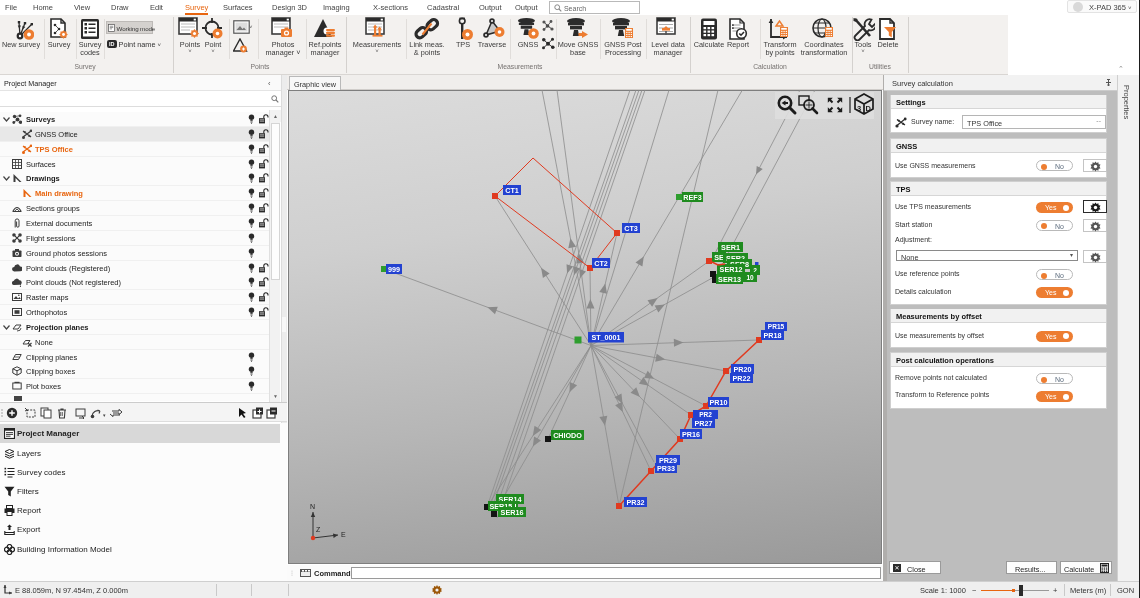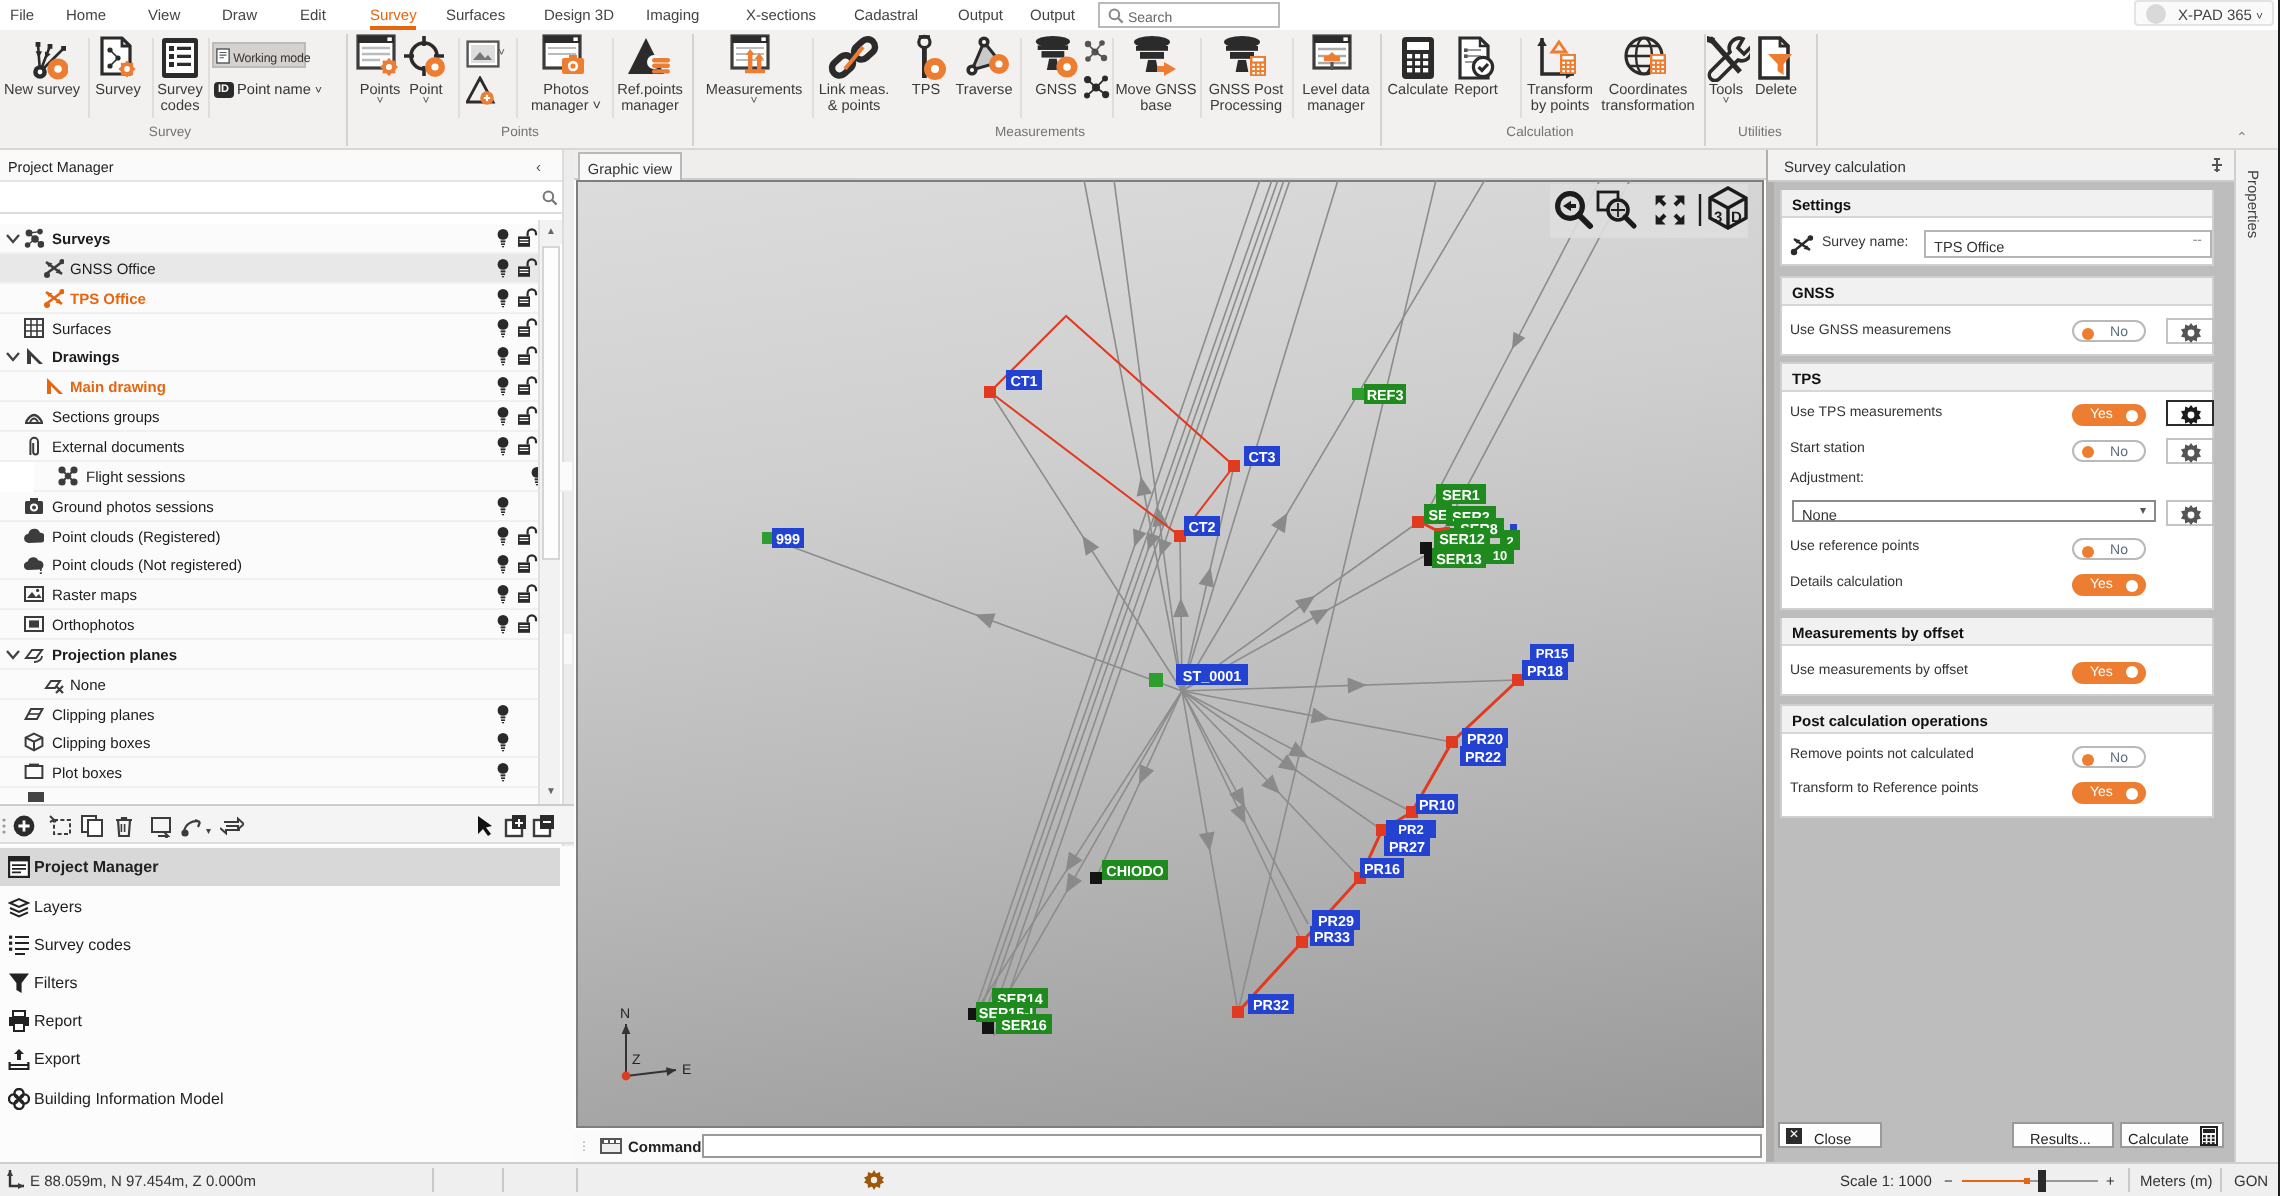--- a/index.html
+++ b/index.html
@@ -1,21 +1,21 @@
 <!DOCTYPE html>
 <html><head><meta charset="utf-8"><style>
 *{margin:0;padding:0;box-sizing:border-box}
 body{width:1140px;height:598px;overflow:hidden;font-family:"Liberation Sans",sans-serif;background:#fff}
 #app{position:relative;width:1140px;height:598px;overflow:hidden;border-right:1px solid #1b1b1b}
 .ab{position:absolute}
 
 #menubar{left:0;top:0;width:1140px;height:15px;background:#fff;font-size:7.5px;color:#444}
 .mtab{position:absolute;top:3px}
 
-#ribbon{left:0;top:15px;width:1140px;height:60px;background:#f3f1ef;border-bottom:1px solid #d9d6d3}
+#ribbon{left:0;top:15px;width:1008px;height:60px;background:#f3f1ef;border-bottom:1px solid #d9d6d3}
 .gsep{position:absolute;top:2px;width:1px;height:56px;background:#d4d1ce}
 .isep{position:absolute;top:4px;width:1px;height:40px;background:#e0ddda}
 .rbtn{position:absolute;top:2px;text-align:center;font-size:7.3px;color:#3a3a3a;line-height:8px}
 .ric{height:24px;display:flex;align-items:center;justify-content:center}
 .glab{position:absolute;top:48px;font-size:6.8px;color:#767270;text-align:center}
 .car{font-size:6px;color:#555;line-height:5px}
 
 #lpanel{left:0;top:75px;width:287px;height:506px;background:#fff;font-size:7.5px;color:#222}
 .trow{position:absolute;left:0;width:269px;height:15px;border-bottom:1px solid #f0f0f0;background:#fbfbfb}
 .trow .tx{position:absolute;top:3px;white-space:nowrap}
@@ -684,21 +684,21 @@
             </svg>
           </span>
           <span class="lock">
             <svg width="11" height="11" viewBox="0 0 11 11">
               <path d="M5.8 4.2 V2.8 a2.1 2.1 0 0 1 4.2 0 V3.6" fill="none" stroke="#2a2a2a" stroke-width="1.1"></path>
               <rect x="1" y="4.2" width="6" height="5.2" fill="#2a2a2a"></rect>
               <path d="M1.8 5.8 h4.4 M1.8 7.2 h4.4" stroke="#fff" stroke-width="0.6"></path>
             </svg>
           </span>
         </div>
-        <div class="trow" style="top:155.8px;margin-left:17px;">
+        <div class="trow" style="top:155.8px;">
           <span style="position:absolute;left:12px;top:2px">
             <svg width="10" height="10" viewBox="0 0 10 10" style="">
               <circle cx="2" cy="2" r="1.8" fill="#3c3c3c"></circle>
               <circle cx="8" cy="2" r="1.8" fill="#3c3c3c"></circle>
               <circle cx="2" cy="8" r="1.8" fill="#3c3c3c"></circle>
               <circle cx="8" cy="8" r="1.8" fill="#3c3c3c"></circle>
               <rect x="3.7" y="3.7" width="2.6" height="2.6" fill="#3c3c3c" transform="rotate(45 5 5)"></rect>
               <path d="M3 3 L7 7 M7 3 L3 7" stroke="#3c3c3c" stroke-width="1"></path>
             </svg>
           </span>

